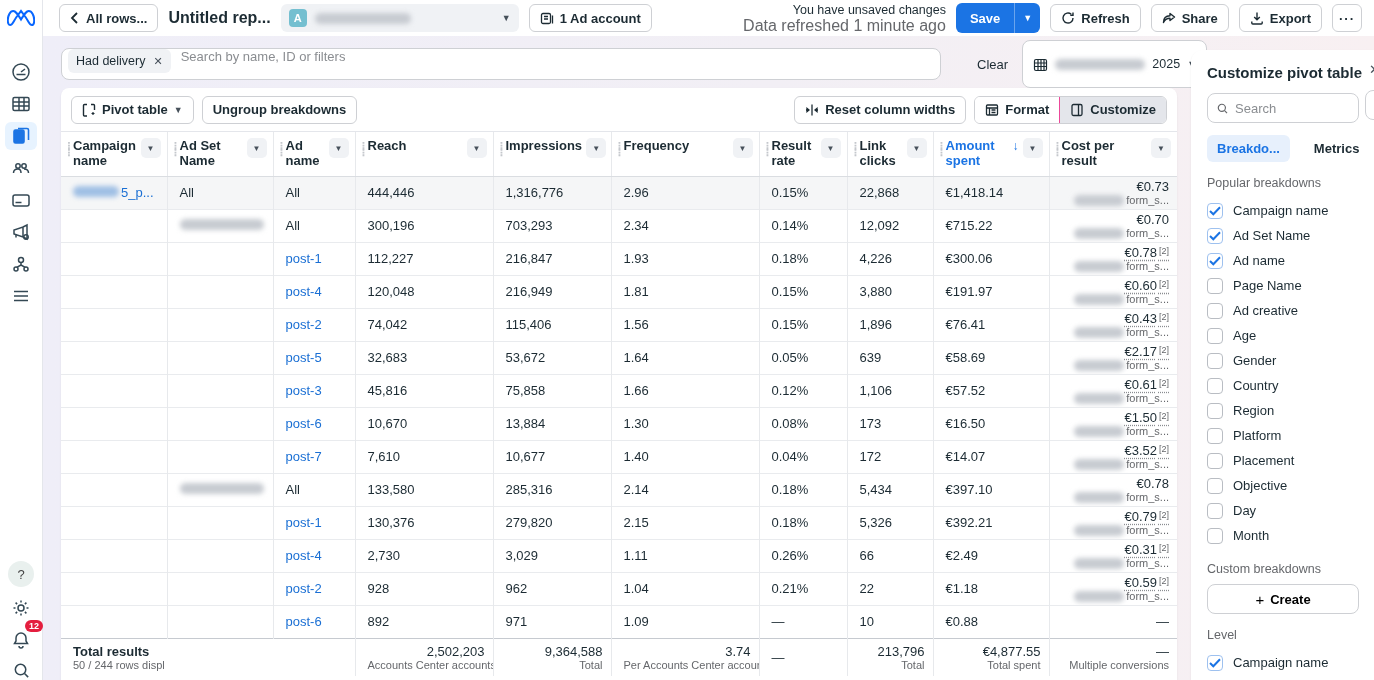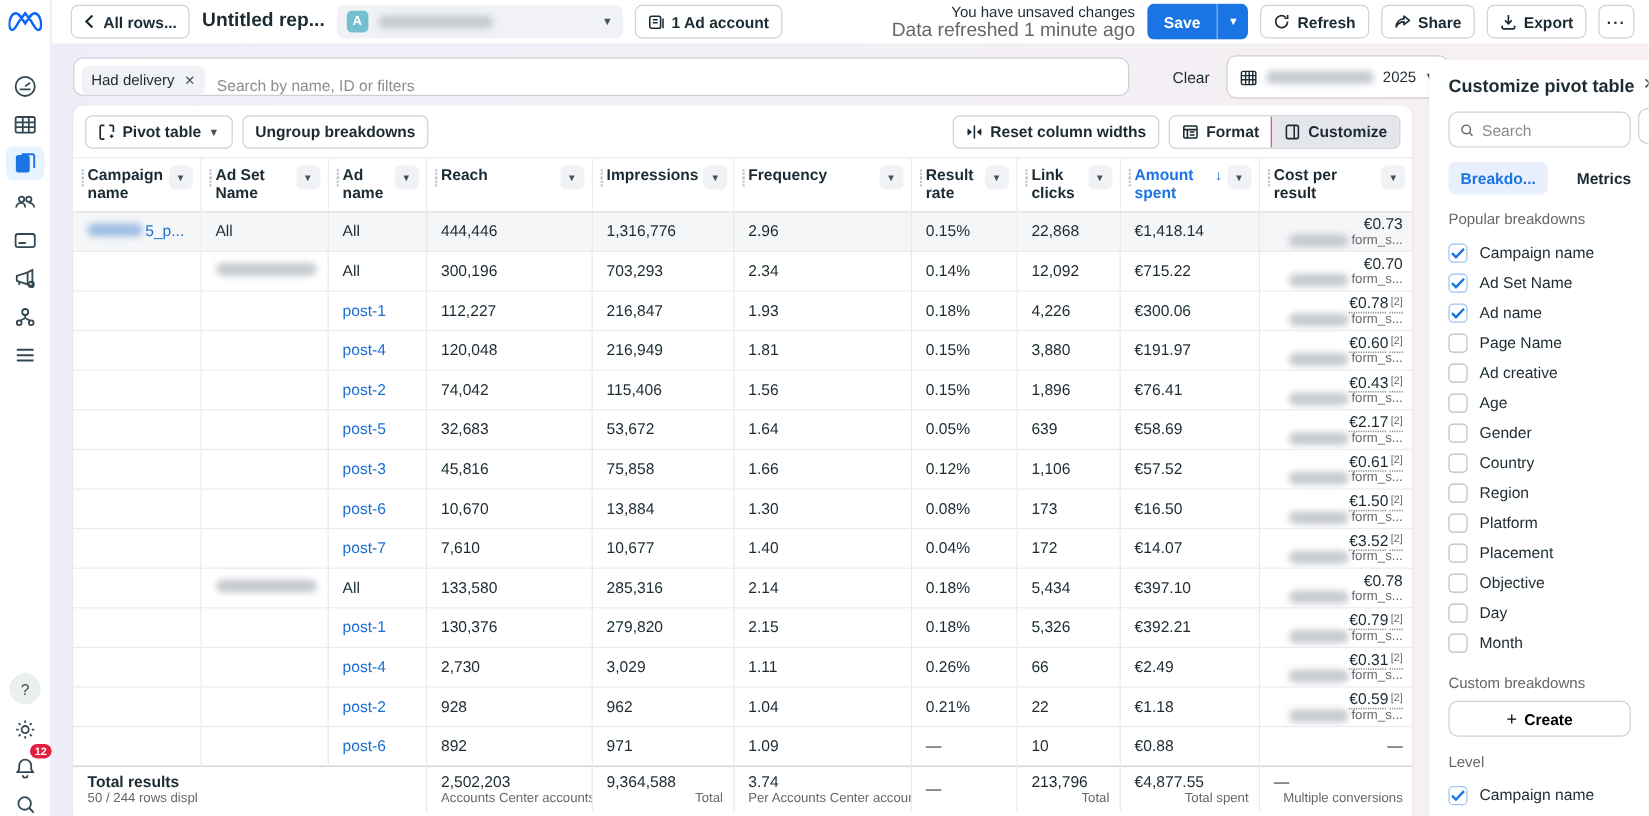--- a/index.html
+++ b/index.html
@@ -47,27 +47,27 @@
                 border-left:1px solid rgba(255,255,255,.35); font-size:9px; }
   .more-btn { width:30px; justify-content:center; padding:0; font-weight:700; letter-spacing:1px; }
 
   
   .workspace { position:absolute; left:43px; top:36px; right:0; bottom:0;
                background:linear-gradient(90deg,#efeef8 0%,#f2eff5 55%,#f8f0f2 100%); }
 
   
   .filter-row { position:absolute; left:18px; top:12px; right:0; height:32px; display:flex; align-items:center; }
   .search-box { width:880px; height:32px; background:#fff; border:1px solid #ced0d4; border-radius:8px;
-                display:flex; align-items:flex-end; gap:10px; padding:0 6px; }
+                display:flex; align-items:flex-start; gap:10px; padding:0 6px; }
   .chip { display:inline-flex; align-items:center; gap:8px; background:#f0f2f5; border-radius:6px;
           height:24px; padding:0 8px; font-size:12.5px; color:#1c2b33; cursor:pointer; }
   .chip .x { font-size:11px; color:#46505a; }
   .placeholder { color:#8a8d91; font-size:13px; }
   .clear-link { margin-left:36px; color:#1c2b33; cursor:pointer; font-size:13px; }
-  .date-btn { margin-left:14px; width:185px; height:36px; background:#fff; border:1px solid #ced0d4;
+  .date-btn { margin-left:14px; width:185px; height:48px; background:#fff; border:1px solid #ced0d4;
               border-radius:8px; display:flex; align-items:center; gap:7px; padding:0 10px; cursor:pointer; }
 
   
   .main-panel { position:absolute; left:18px; top:52px; width:1116px; bottom:0; background:#fff;
                 border-radius:8px 8px 0 0; box-shadow:0 1px 2px rgba(0,0,0,.08); overflow:hidden; }
   .pt-toolbar { height:44px; display:flex; align-items:center; gap:8px; padding:0 10px;
                 border-bottom:1px solid #e4e6eb; }
   .seg { display:flex; border:1px solid #ced0d4; border-radius:6px; overflow:hidden; height:28px; }
   .seg .btn { border:none; border-radius:0; height:100%; }
   .seg .btn + .btn { border-left:1px solid #ec4899; }
@@ -91,21 +91,21 @@
   .cell-link { color:#1a6fd4; cursor:pointer; }
   .cpr-cell { text-align:right; }
   .cpr-val { font-size:13px; }
   .cpr-val.fn { text-decoration:underline; text-decoration-style:dotted; text-underline-offset:3px;
                 text-decoration-color:#8a8d91; }
   .cpr-badge { font-size:9px; color:#65676b; vertical-align:3px; margin-left:2px; }
   .cpr-sub { font-size:11px; color:#65676b; line-height:12px; display:flex; justify-content:flex-end;
              align-items:center; gap:2px; }
 
   .totals-row td { border-top:1px solid #c6cad0; height:38px; background:#fff; vertical-align:middle; }
-  .tot-main { font-size:13px; text-align:left; }
+  .tot-main { font-size:13px; text-align:right; }
   .tot-label { font-size:11px; color:#65676b; text-align:right; line-height:12px; }
   .tot-first .t1 { font-weight:700; }
   .tot-first .t2 { font-size:11px; color:#65676b; }
 
   
   .cust-panel { position:absolute; left:1148px; top:14px; right:0; bottom:0; background:#fff;
                 border-radius:12px 0 0 0; box-shadow:0 1px 2px rgba(0,0,0,.08); padding:14px 0 0 16px;
                 overflow:hidden; }
   .cust-title { font-size:15px; font-weight:700; }
   .cust-close { position:absolute; right:-6px; top:12px; font-size:13px; color:#46505a; cursor:pointer; }

